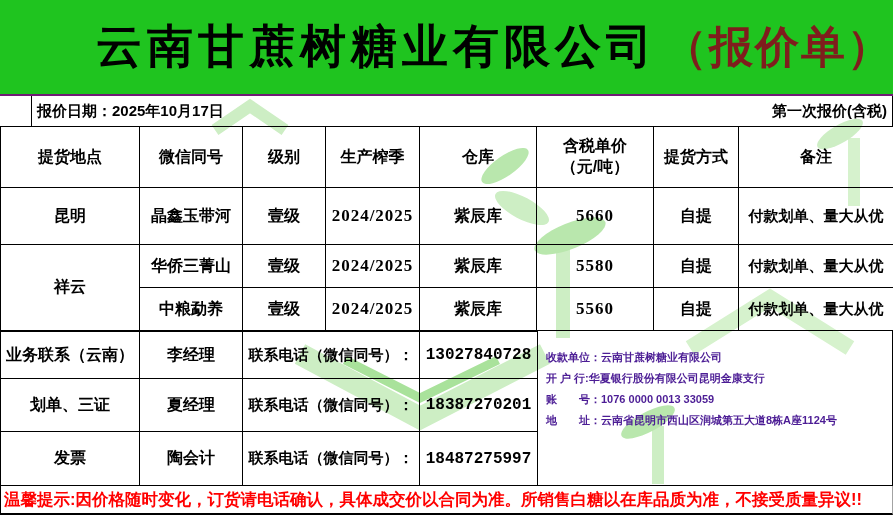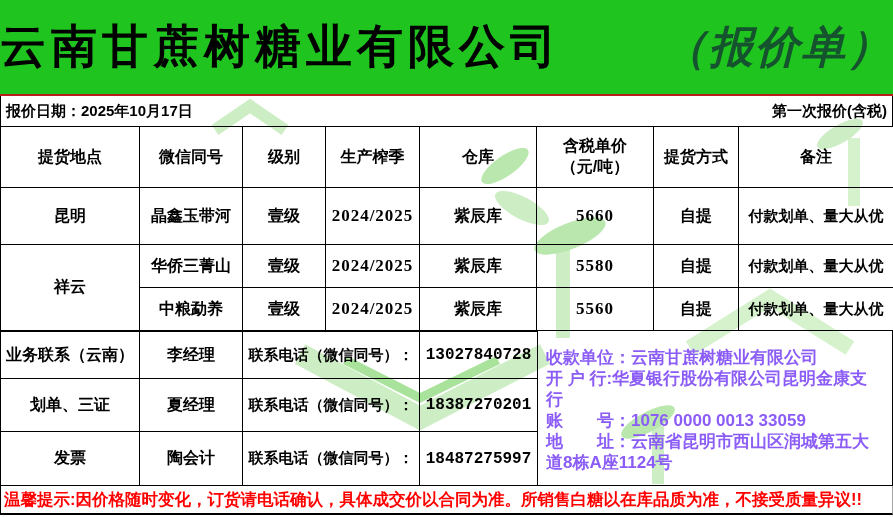--- a/index.html
+++ b/index.html
@@ -8,47 +8,47 @@
     width:893px;height:517px;
     background:#ffffff;
     font-family:"Liberation Sans",sans-serif;
     overflow:hidden;
   }
   
   .banner{
     box-sizing:border-box;
     height:96px;
     background:#1fc41f;
-    border-bottom:2px solid #b91c1c;
-    display:flex;align-items:center;justify-content:space-between;
+    border-bottom:2px solid #701a75;
+    display:flex;align-items:center;justify-content:flex-end;
     position:relative;z-index:2;
   }
   .banner .company{
     font-family:"DejaVu Serif","Liberation Serif",serif;
     font-weight:900;font-size:46px;color:#000;
     letter-spacing:5px;white-space:nowrap;
   }
   .banner .doctype{
     font-family:"DejaVu Serif","Liberation Serif",serif;
-    font-weight:900;font-size:44px;color:#14532d;
-    letter-spacing:2px;white-space:nowrap;margin-left:6px;font-style:italic;
+    font-weight:900;font-size:44px;color:#7f1d1d;
+    letter-spacing:2px;white-space:nowrap;margin-left:6px;
   }
   
   .watermark{
     position:absolute;left:0;top:96px;width:893px;height:390px;
     z-index:0;pointer-events:none;
   }
   
   .daterow{
     box-sizing:border-box;height:30px;
     border-left:1px solid #000;border-right:1px solid #000;
     display:flex;align-items:center;justify-content:space-between;
     padding:0 5px;
     font-weight:bold;font-size:15px;color:#000;
-    position:relative;z-index:1;background:transparent;
+    position:relative;z-index:1;background:transparent;margin-left:31px;
   }
   
   table{border-collapse:collapse;table-layout:fixed;position:relative;z-index:1;}
   td,th{
     border:1px solid #000;
     text-align:center;vertical-align:middle;
     font-weight:bold;color:#000;font-size:16px;
     padding:0 2px;overflow:hidden;
   }
   .num{
@@ -66,21 +66,21 @@
   .contact-table{width:537px;}
   .contact-table .c1{height:47px;}
   .contact-table .c2{height:53px;}
   .contact-table .c3{height:54px;}
   .phone-label-cell{font-size:15px;white-space:nowrap;}
   .phone-cell{font-family:Liberation Mono, monospace;font-size:16px;font-weight:bold;white-space:nowrap;}
   .bank{
     box-sizing:border-box;width:356px;
     border-right:1px solid #000;border-bottom:1px solid #000;
     padding:16px 8px 4px 8px;
-    font-weight:bold;font-size:17px;line-height:21px;color:#8b5cf6;
+    font-weight:bold;font-size:11px;line-height:21px;color:#4c1d95;
     text-align:left;
   }
   .bank div{white-space:pre-wrap;}
   
   .notice{
     box-sizing:border-box;height:29px;
     border-left:1px solid #000;border-right:1px solid #a3a3a3;border-bottom:2px solid #000;
     display:flex;align-items:center;
     padding:0 3px;
     color:#ff0000;font-weight:bold;font-size:16.5px;white-space:nowrap;

